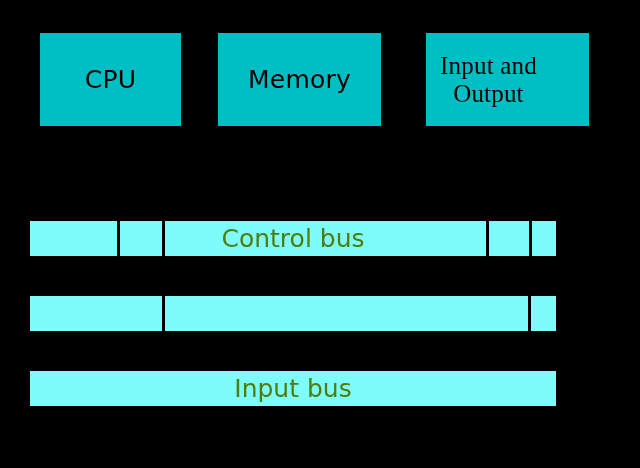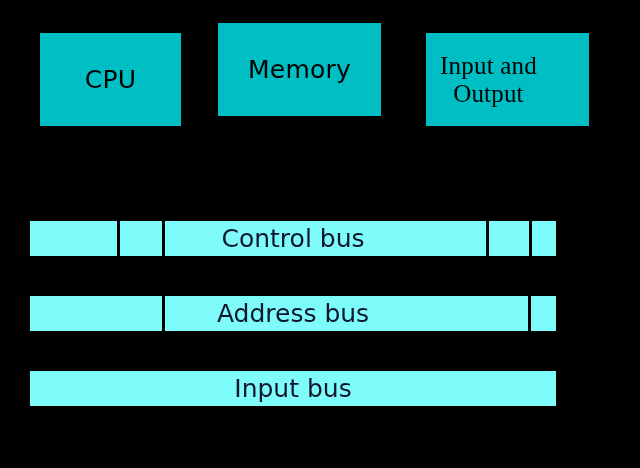--- a/index.html
+++ b/index.html
@@ -37,21 +37,21 @@
 
   
   .bus-bar {
     position: absolute;
     box-sizing: border-box;
     background: #7efbfb;
     border: 2px solid #000000;
     display: flex;
     align-items: center;
     justify-content: center;
-    color: #0f172a;
+    color: #4d7c0f;
     font-size: 25px;
     z-index: 6;
   }
   .bus-label { position: relative; z-index: 8; }
 
   
   .bus-divider {
     position: absolute;
     top: 0;
     bottom: 0;
@@ -109,38 +109,37 @@
       <div class="conn" style="left: 484px; top: 128px; height: 166px;"></div>
       <div class="arrow-down" style="left: 479px; top: 286px;"></div>
       <div class="conn" style="left: 527px; top: 128px; height: 241px;"></div>
       <div class="arrow-down" style="left: 522px; top: 361px;"></div>
       <div class="arrow-up" style="left: 522px; top: 128px;"></div>
     </div>
   <div id="layer-components">
       <div class="comp-box center" style="left: 38px; top: 31px; width: 145px; height: 97px;">
         <span class="comp-label">CPU</span>
       </div>
-      <div class="comp-box center" style="left: 216px; top: 21px; width: 167px; height: 97px;">
+      <div class="comp-box center" style="left: 216px; top: 31px; width: 167px; height: 97px;">
         <span class="comp-label">Memory</span>
       </div>
       <div class="comp-box left" style="left: 424px; top: 31px; width: 167px; height: 97px; font-family: Liberation Serif, serif;">
         <span class="comp-label">Input and
 Output</span>
       </div>
     </div>
   <div id="layer-buses">
       <div class="bus-bar" style="left: 28px; top: 219px; width: 530px; height: 39px;">
         <div class="bus-divider" style="left: 87px;"></div>
         <div class="bus-divider" style="left: 132px;"></div>
         <div class="bus-divider" style="left: 456px;"></div>
         <div class="bus-divider" style="left: 499px;"></div>
         <span class="bus-label">Control bus</span>
       </div>
       <div class="bus-bar" style="left: 28px; top: 294px; width: 530px; height: 39px;">
         <div class="bus-divider" style="left: 132px;"></div>
         <div class="bus-divider" style="left: 498px;"></div>
-        <span class="bus-label">Address bus</span>
       </div>
       <div class="bus-bar" style="left: 28px; top: 369px; width: 530px; height: 39px;">
         <span class="bus-label">Input bus</span>
       </div>
     </div>
 </div>
 
 </body></html>

